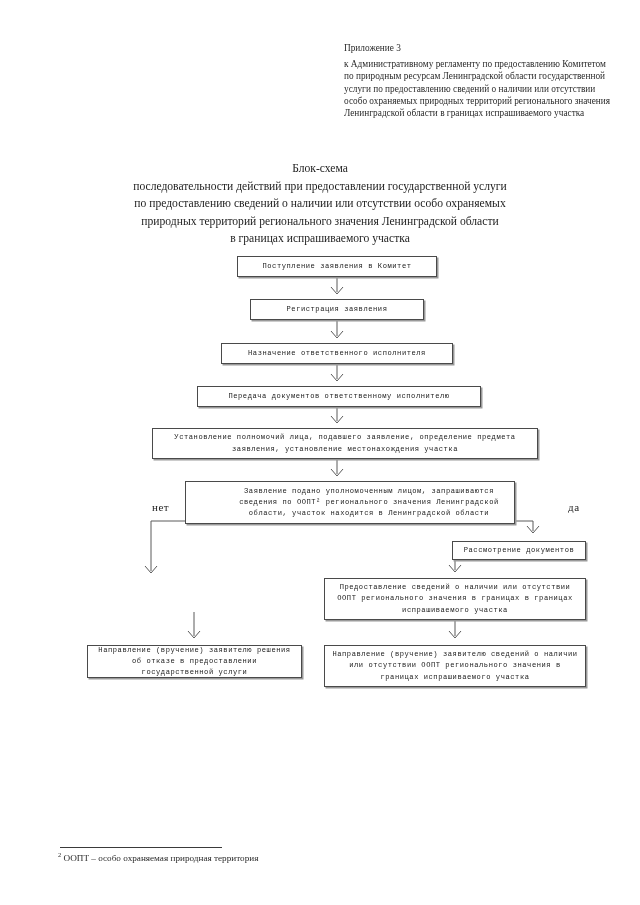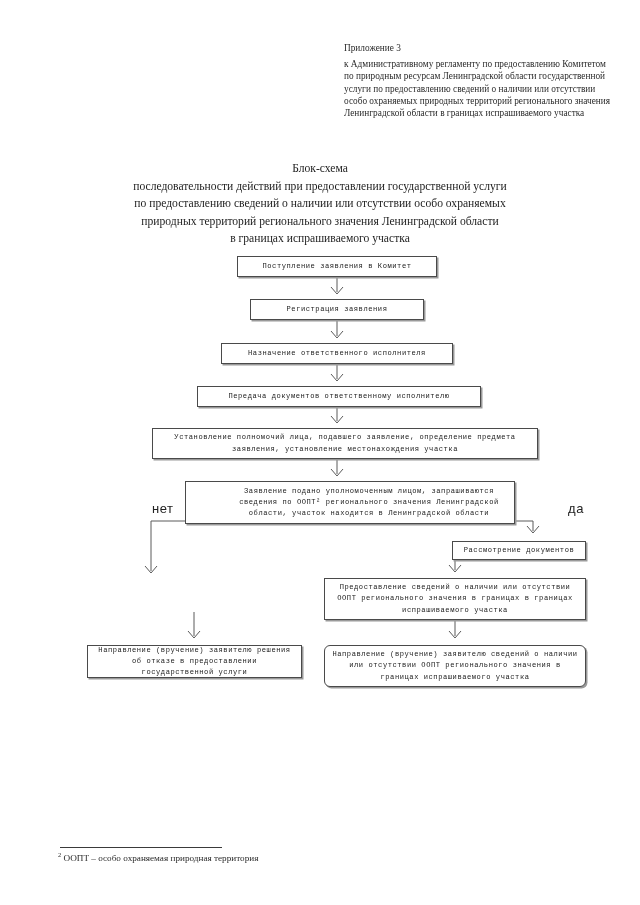--- a/index.html
+++ b/index.html
@@ -77,22 +77,22 @@
     line-height: 11.2px;
     letter-spacing: 0.55px;
     color: #222222;
     padding: 2px 6px;
   }
   .node span { display: block; width: 100%; }
 
   
   .branch-label {
     position: absolute;
-    font-family: Liberation Sans, sans-serif;
-    font-size: 13px;
+    font-family: Liberation Serif, serif;
+    font-size: 11px;
     letter-spacing: 0.55px;
     color: #222222;
     white-space: nowrap;
   }
 
   
   .connectors {
     position: absolute;
     left: 0;
     top: 0;
@@ -218,21 +218,21 @@
 
 
     <div class="node" style="left:324px; top:578px; width:262px; height:42px;">
       <span>Предоставление сведений о наличии или отсутствии ООПТ регионального значения в границах в границах испрашиваемого участка</span>
     </div>
 
     <div class="node" style="left:87px; top:645px; width:215px; height:33px;">
       <span>Направление (вручение) заявителю решения об отказе в предоставлении государственной услуги</span>
     </div>
 
-    <div class="node" style="left:324px; top:645px; width:262px; height:42px;border-radius:6px;">
+    <div class="node" style="left:324px; top:645px; width:262px; height:42px;">
       <span>Направление (вручение) заявителю сведений о наличии или отсутствии ООПТ регионального значения в границах испрашиваемого участка</span>
     </div>
 
   </div>
 
   <div class="footnote-rule"></div>
   <div class="footnote-text">
     <sup>2</sup>
     <span>ООПТ – особо охраняемая природная территория</span>
   </div>

